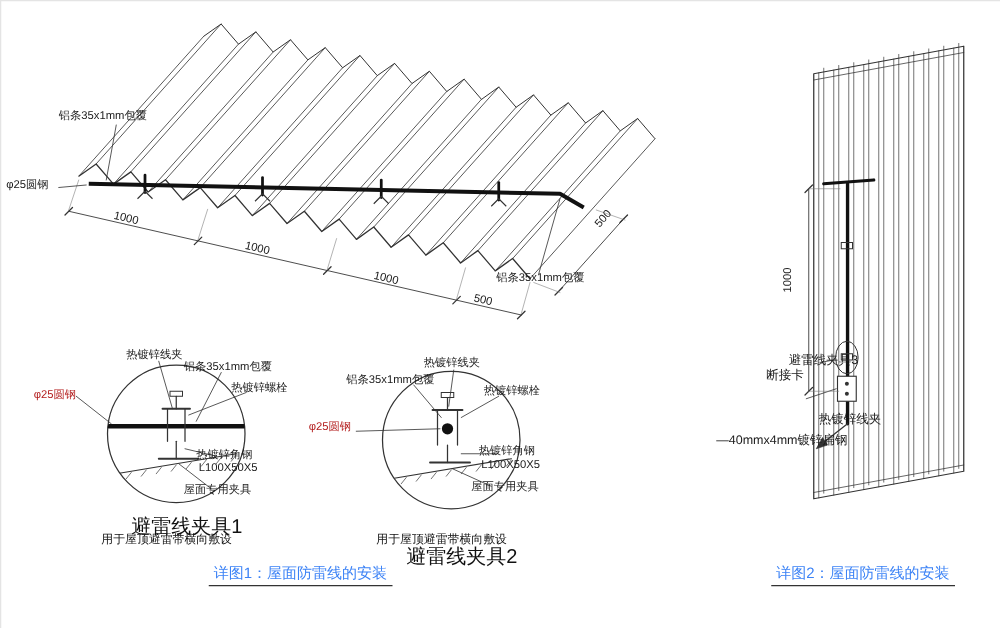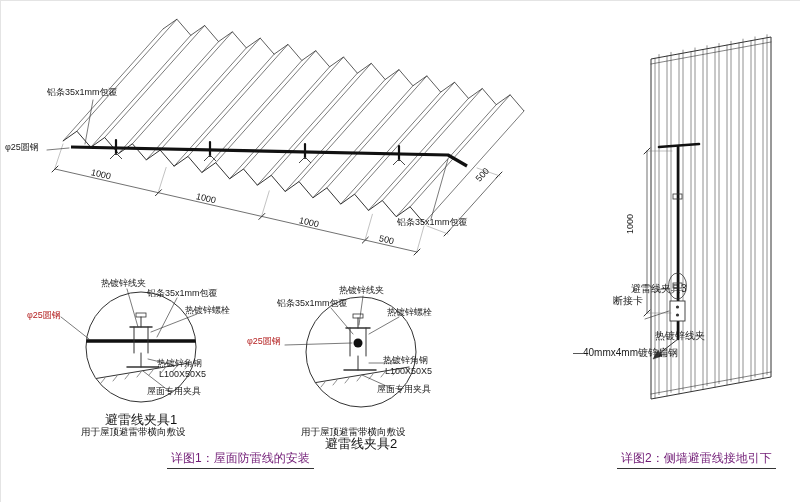--- a/index.html
+++ b/index.html
@@ -5,23 +5,23 @@
   html,body{margin:0;padding:0;background:#fff;}
   #page{position:relative;width:800px;height:502px;background:#ffffff;overflow:hidden;
         font-family:"Liberation Sans","DejaVu Sans",sans-serif;border:1px solid #e4e4e4;}
   #drawing{position:absolute;left:0;top:0;}
   .lbl{position:absolute;font-size:9px;color:#1a1a1a;white-space:nowrap;line-height:1.1;}
   .s10{font-size:10px;}
   .red{color:#b42020;}
   .rot13{transform:rotate(12.9deg);transform-origin:left center;}
   .rotm48{transform:rotate(-48deg);transform-origin:left center;}
   .rotm90{transform:rotate(-90deg);transform-origin:left center;}
-  .title{font-size:13px;color:#111;}
+  .title{font-size:16px;color:#111;}
   .sub{font-size:9.5px;color:#111;font-family:Liberation Serif, serif;}
-  .cap{font-size:12px;color:#701a75;border-bottom:1.2px solid #333;padding:0 4px 3px 4px;text-align:center;}
+  .cap{font-size:12px;color:#3b82f6;border-bottom:1.2px solid #333;padding:0 4px 3px 4px;text-align:center;}
   .watermark{position:absolute;left:228px;top:231px;font-size:29px;letter-spacing:2px;
              font-family:"DejaVu Sans",sans-serif;color:transparent;
              -webkit-text-stroke:1.1px #9b9b9b;text-shadow:0 0 1px #b5b5b5;}
 </style>
 </head>
 <body>
 
 <div id="page">
 
   <svg id="drawing" width="800" height="502" viewBox="0 0 800 502">
@@ -228,21 +228,21 @@
   <div class="lbl" style="left:338px;top:285px">热镀锌线夹</div>
   <div class="lbl" style="left:386px;top:307px">热镀锌螺栓</div>
   <div class="lbl red" style="left:246px;top:336px">φ25圆钢</div>
   <div class="lbl" style="left:382px;top:355px">热镀锌角钢</div>
   <div class="lbl" style="left:384px;top:366px">L100X50X5</div>
   <div class="lbl" style="left:376px;top:384px">屋面专用夹具</div>
   <div class="lbl title" style="left:324px;top:436px">避雷线夹具2</div>
   <div class="lbl sub" style="left:300px;top:426px">用于屋顶避雷带横向敷设</div>
 
   <div class="lbl cap" style="left:166px;top:451px">详图1：屋面防雷线的安装</div>
-  <div class="lbl cap" style="left:616px;top:451px">详图2：侧墙避雷线接地引下</div>
+  <div class="lbl cap" style="left:616px;top:451px">详图2：屋面防雷线的安装</div>
 
   <div class="lbl s10" style="left:630px;top:282px">避雷线夹具3</div>
   <div class="lbl s10" style="left:612px;top:294px">断接卡</div>
   <div class="lbl s10" style="left:654px;top:329px">热镀锌线夹</div>
   <div class="lbl s10" style="left:572px;top:346px">—40mmx4mm镀锌扁钢</div>
   <div class="lbl rotm90" style="left:630px;top:228px">1000</div>
 
 </div>
 
 </body></html>

